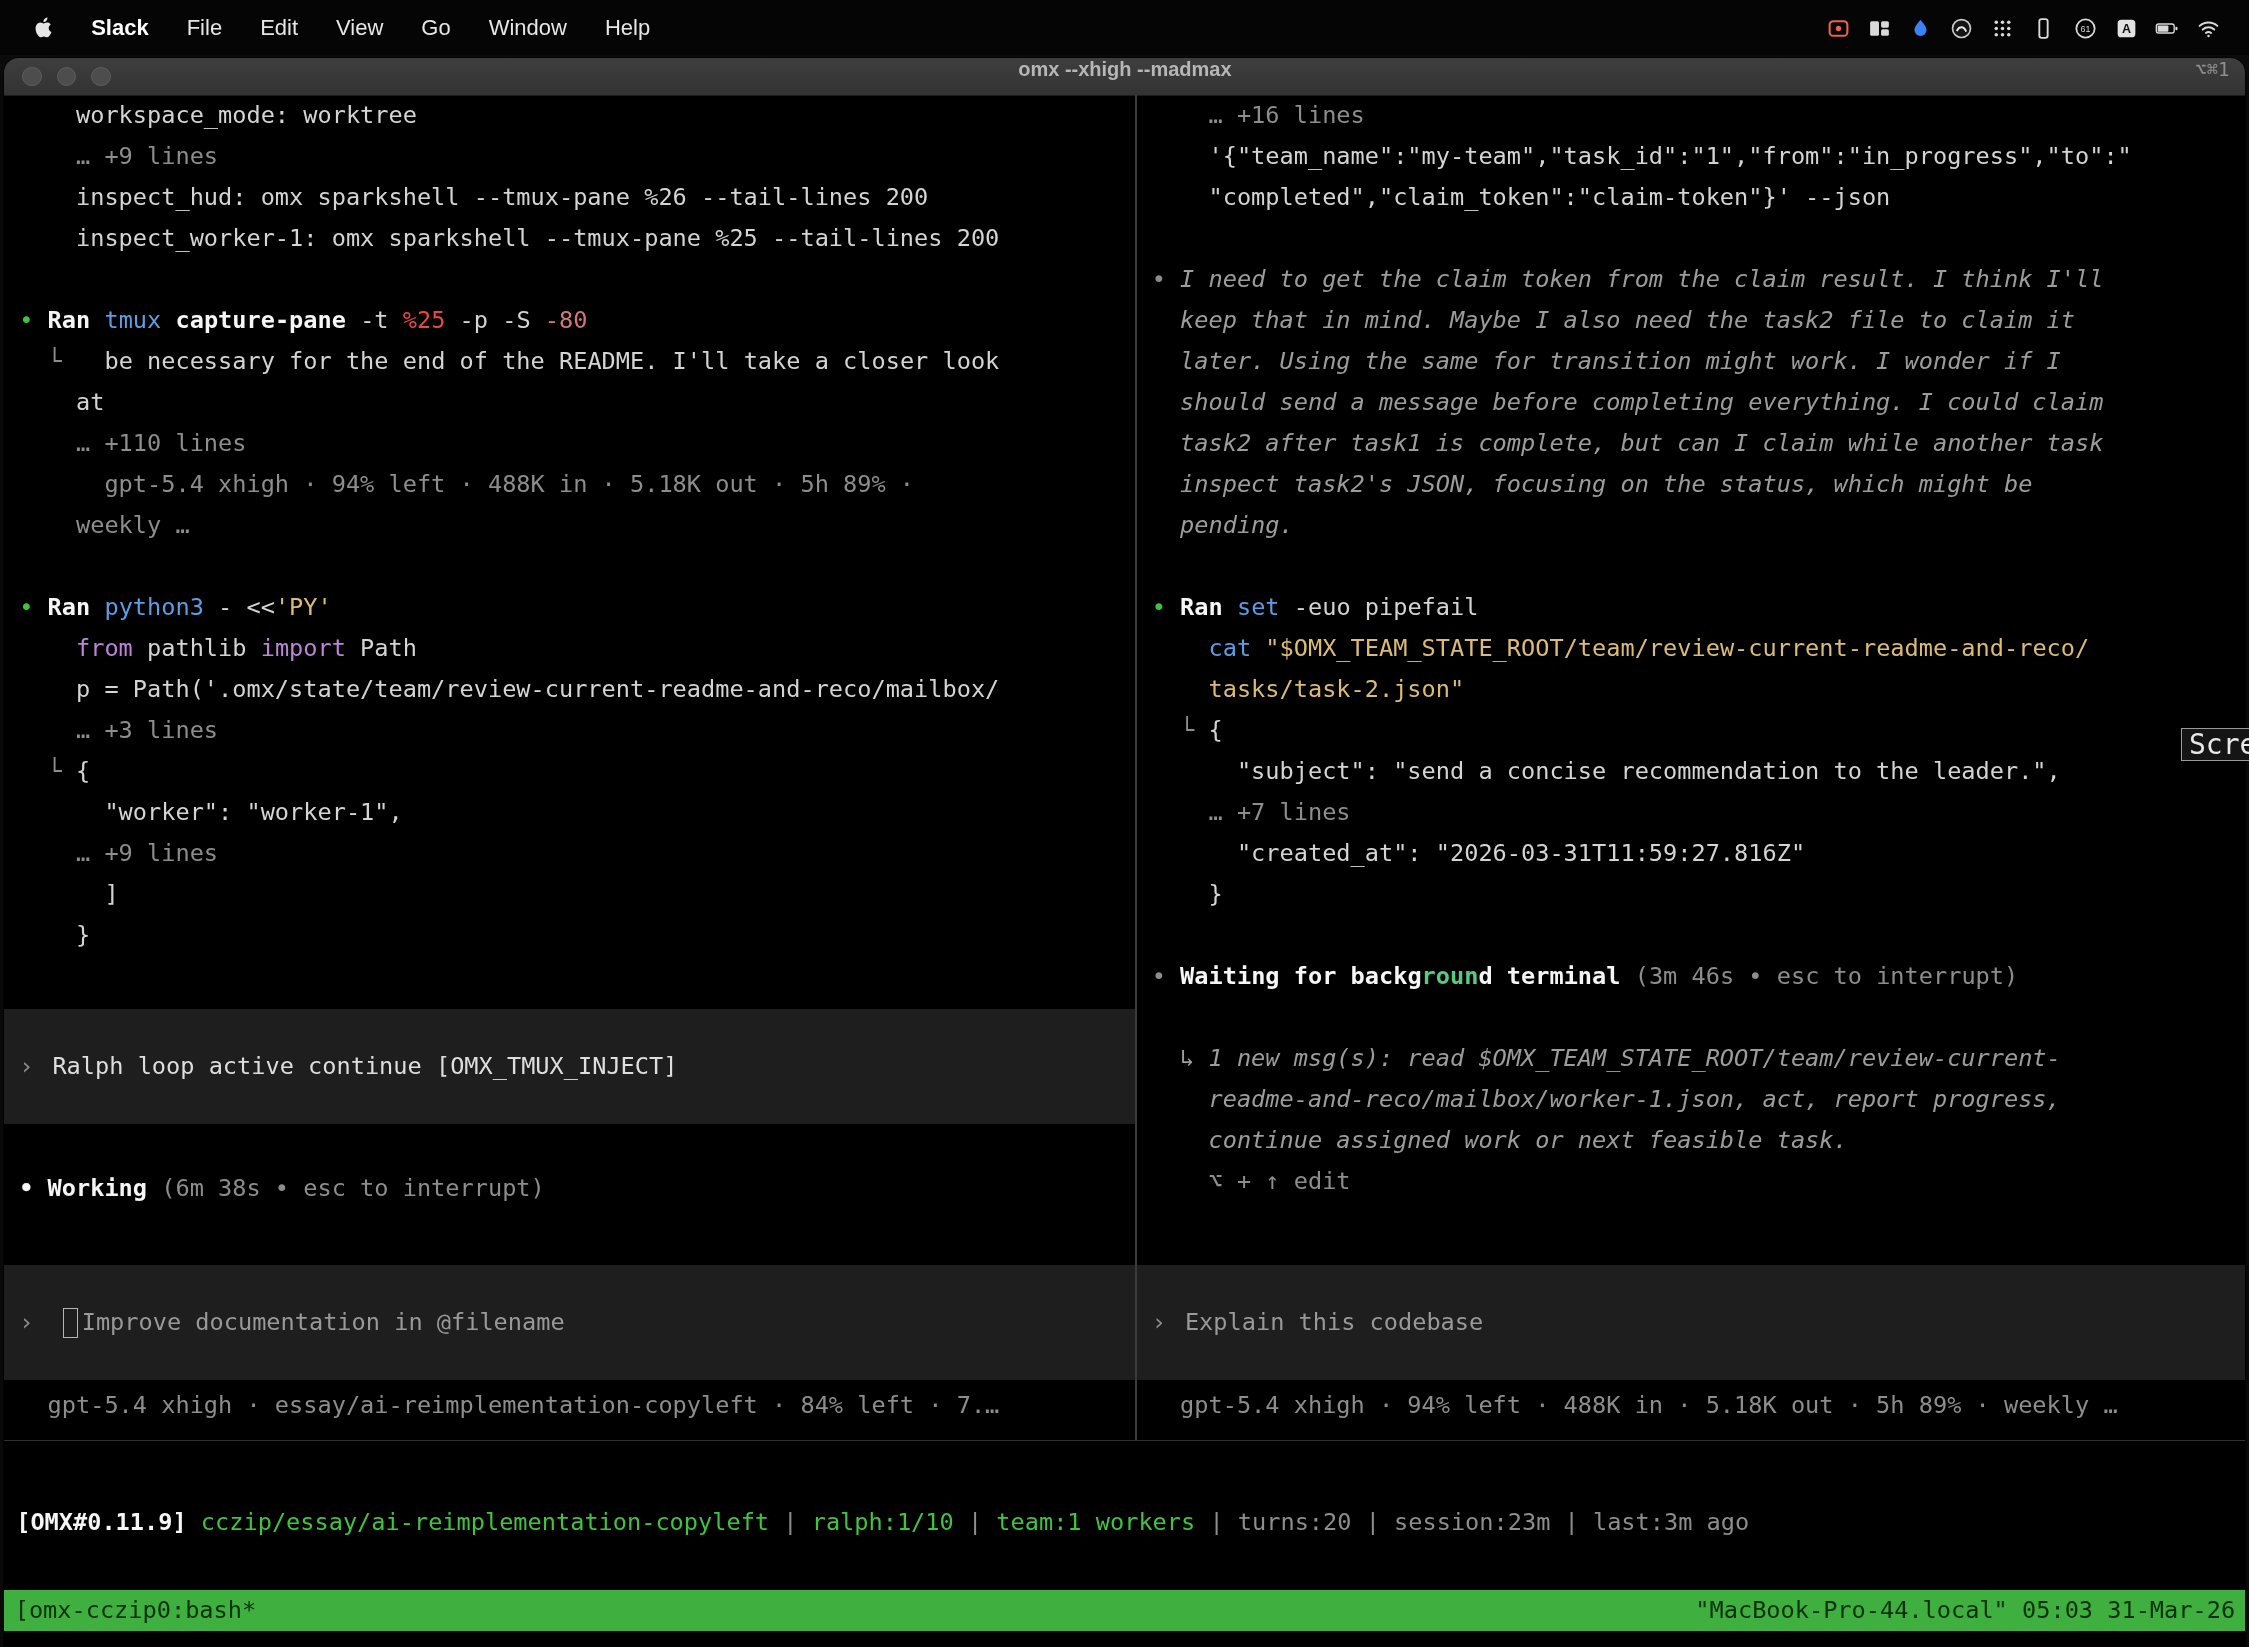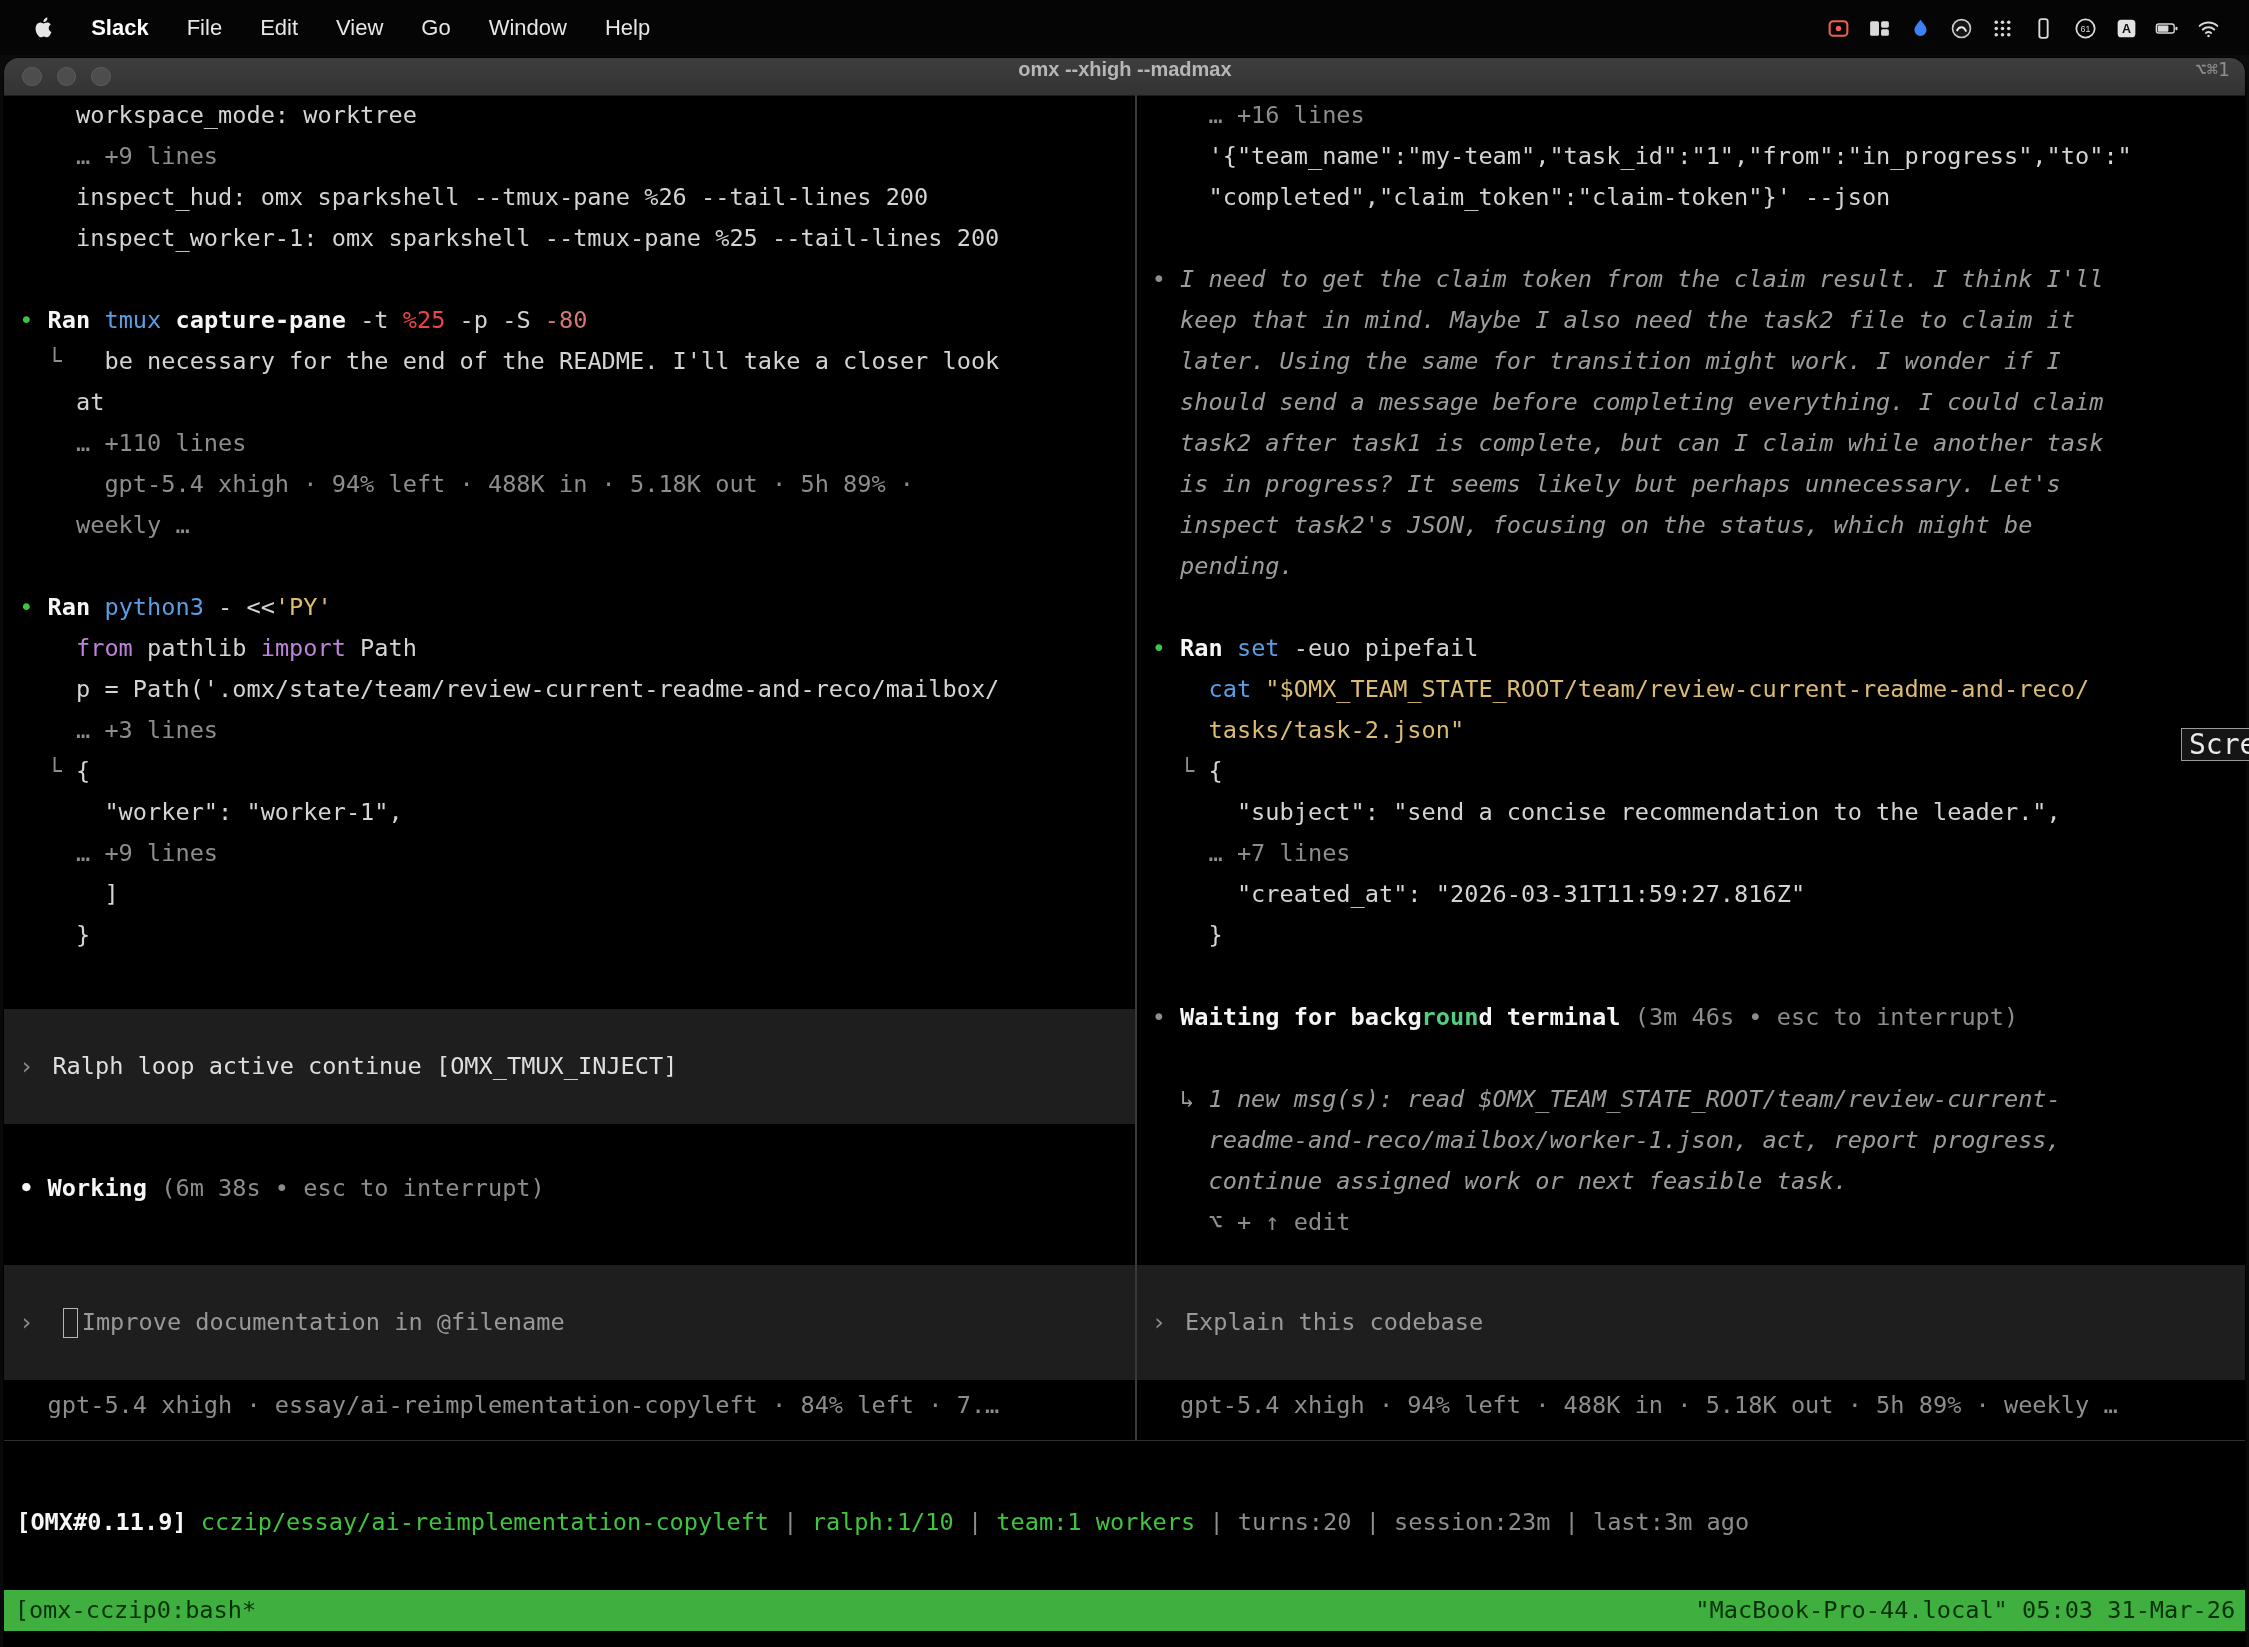--- a/index.html
+++ b/index.html
@@ -205,21 +205,20 @@
       <div class="rows" id="right-lines">
           <div class="row"><span class="dim">    … +16 lines</span></div>
           <div class="row"><span class="d">    '{"team_name":"my-team","task_id":"1","from":"in_progress","to":"</span></div>
           <div class="row"><span class="d">    "completed","claim_token":"claim-token"}' --json</span></div>
           <div class="row">&nbsp;</div>
           <div class="row"><span class="dim">• </span><span class="it">I need to get the claim token from the claim result. I think I'll</span></div>
           <div class="row"><span class="it">  keep that in mind. Maybe I also need the task2 file to claim it</span></div>
           <div class="row"><span class="it">  later. Using the same for transition might work. I wonder if I</span></div>
           <div class="row"><span class="it">  should send a message before completing everything. I could claim</span></div>
           <div class="row"><span class="it">  task2 after task1 is complete, but can I claim while another task</span></div>
-          <div class="row"><span class="it">  is in progress? It seems likely but perhaps unnecessary. Let's</span></div>
           <div class="row"><span class="it">  inspect task2's JSON, focusing on the status, which might be</span></div>
           <div class="row"><span class="it">  pending.</span></div>
           <div class="row">&nbsp;</div>
           <div class="row"><span class="grn">• </span><span class="w">Ran </span><span class="blu">set</span><span class="d"> -euo pipefail</span></div>
           <div class="row"><span class="blu">    cat</span><span class="yel"> "$OMX_TEAM_STATE_ROOT/team/review-current-readme-and-reco/</span></div>
           <div class="row"><span class="yel">    tasks/task-2.json"</span></div>
           <div class="row"><span class="dim">  └ </span><span class="d">{</span></div>
           <div class="row"><span class="d">      "subject": "send a concise recommendation to the leader.",</span></div>
           <div class="row"><span class="dim">    … +7 lines</span></div>
           <div class="row"><span class="d">      "created_at": "2026-03-31T11:59:27.816Z"</span></div>

